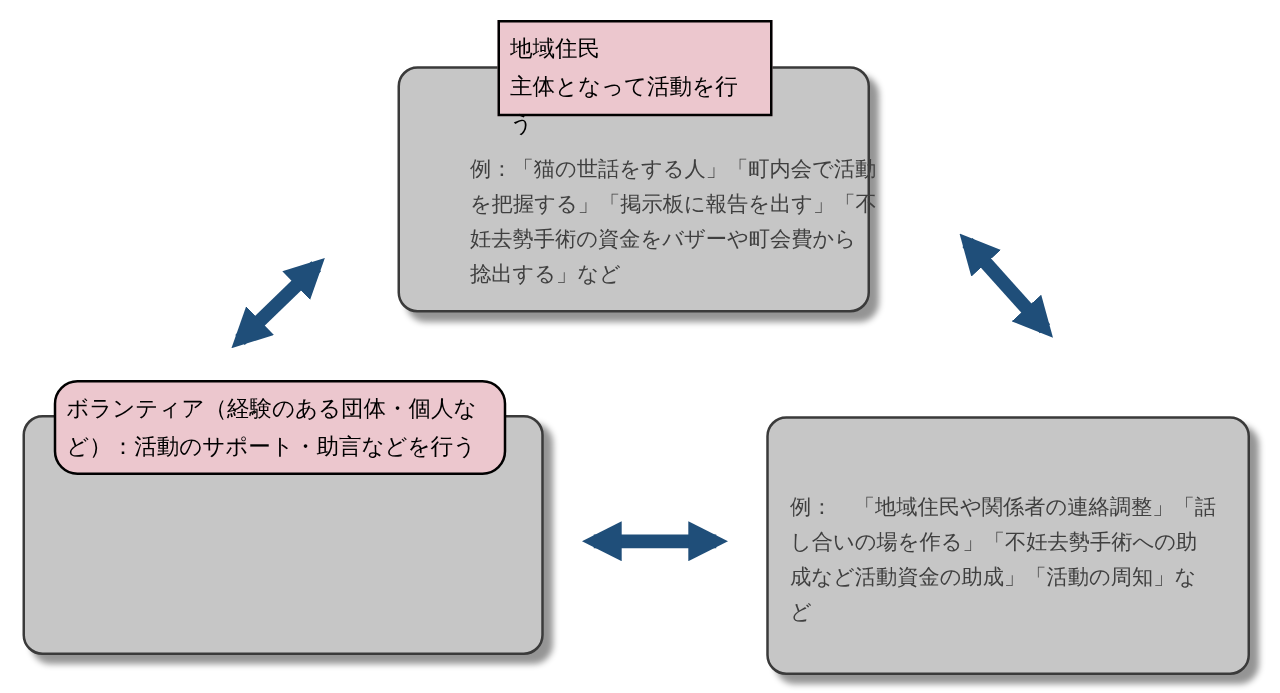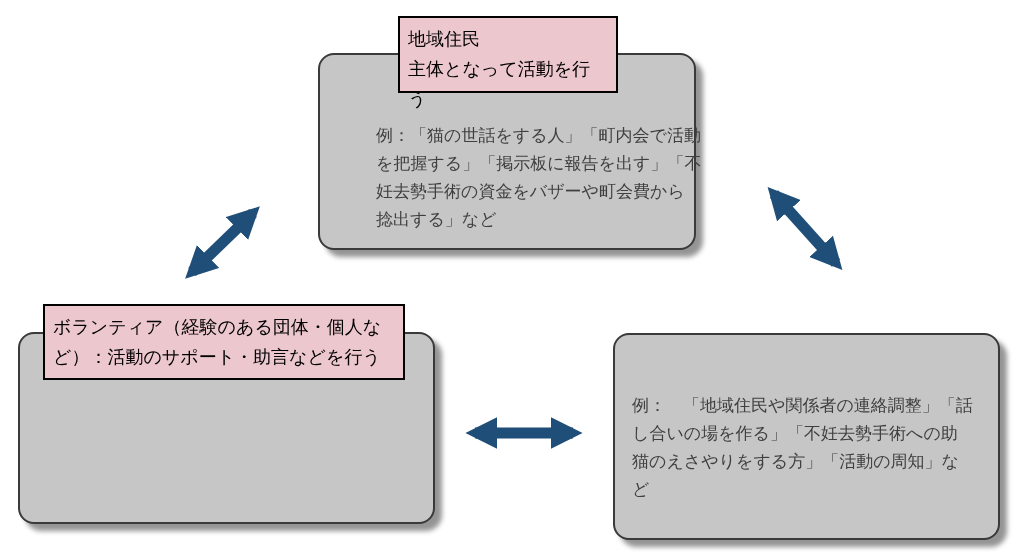--- a/index.html
+++ b/index.html
@@ -44,21 +44,21 @@
     line-height: 28px;
     color: var(--body-text, #3f3f3f);
     white-space: pre-line;
   }
   
   .box-residents      { left: 318px; top: 53px;  width: 378px; height: 197px; }
   .label-residents    { left: 398px; top: 16px;  width: 220px; height: 77px;  }
   .body-residents     { left: 336px; top: 122px; width: 352px; margin-left: 40px; }
   
   .box-volunteers     { left: 18px;  top: 332px; width: 417px; height: 192px; }
-  .label-volunteers   { left: 43px;  top: 304px; width: 362px; height: 76px;  }
+  .label-volunteers   { left: 43px;  top: 304px; width: 362px; height: 76px; border-radius: 19px;  }
   .body-volunteers    { left: 38px;  top: 386px; width: 380px; }
   
   .box-government     { left: 613px; top: 333px; width: 387px; height: 207px; }
   .label-government   { left: 678px; top: 289px; width: 221px; height: 75px;  }
   .body-government    { left: 632px; top: 392px; width: 352px; }
 
   .arrows-layer {
     position: absolute;
     left: 0; top: 0;
     width: 1024px;
@@ -86,21 +86,21 @@
 妊去勢手術の資金をバザーや町会費から
 捻出する」など</div>
 
   <div class="gray-box box-volunteers"></div>
   <div class="pink-label label-volunteers">ボランティア（経験のある団体・個人な
 ど）：活動のサポート・助言などを行う</div>
 
   <div class="gray-box box-government"></div>
   <div class="body-text body-government">例：　「地域住民や関係者の連絡調整」「話
 し合いの場を作る」「不妊去勢手術への助
-猫のえさやりをする方」「活動の周知」な
+成など活動資金の助成」「活動の周知」な
 ど</div>
 
   <svg class="arrows-layer" viewBox="0 0 1024 554" xmlns="http://www.w3.org/2000/svg">
     <defs>
       <marker id="ah" viewBox="0 0 10 10" refX="7" refY="5" markerWidth="2.9" markerHeight="2.9" orient="auto-start-reverse">
         <path class="arrow-head" d="M0,0 L10,5 L0,10 z"></path>
       </marker>
     </defs>
     <line class="arrow-line" x1="192" y1="272" x2="253" y2="213" marker-start="url(#ah)" marker-end="url(#ah)"></line>
     <line class="arrow-line" x1="774" y1="194" x2="836" y2="263" marker-start="url(#ah)" marker-end="url(#ah)"></line>

